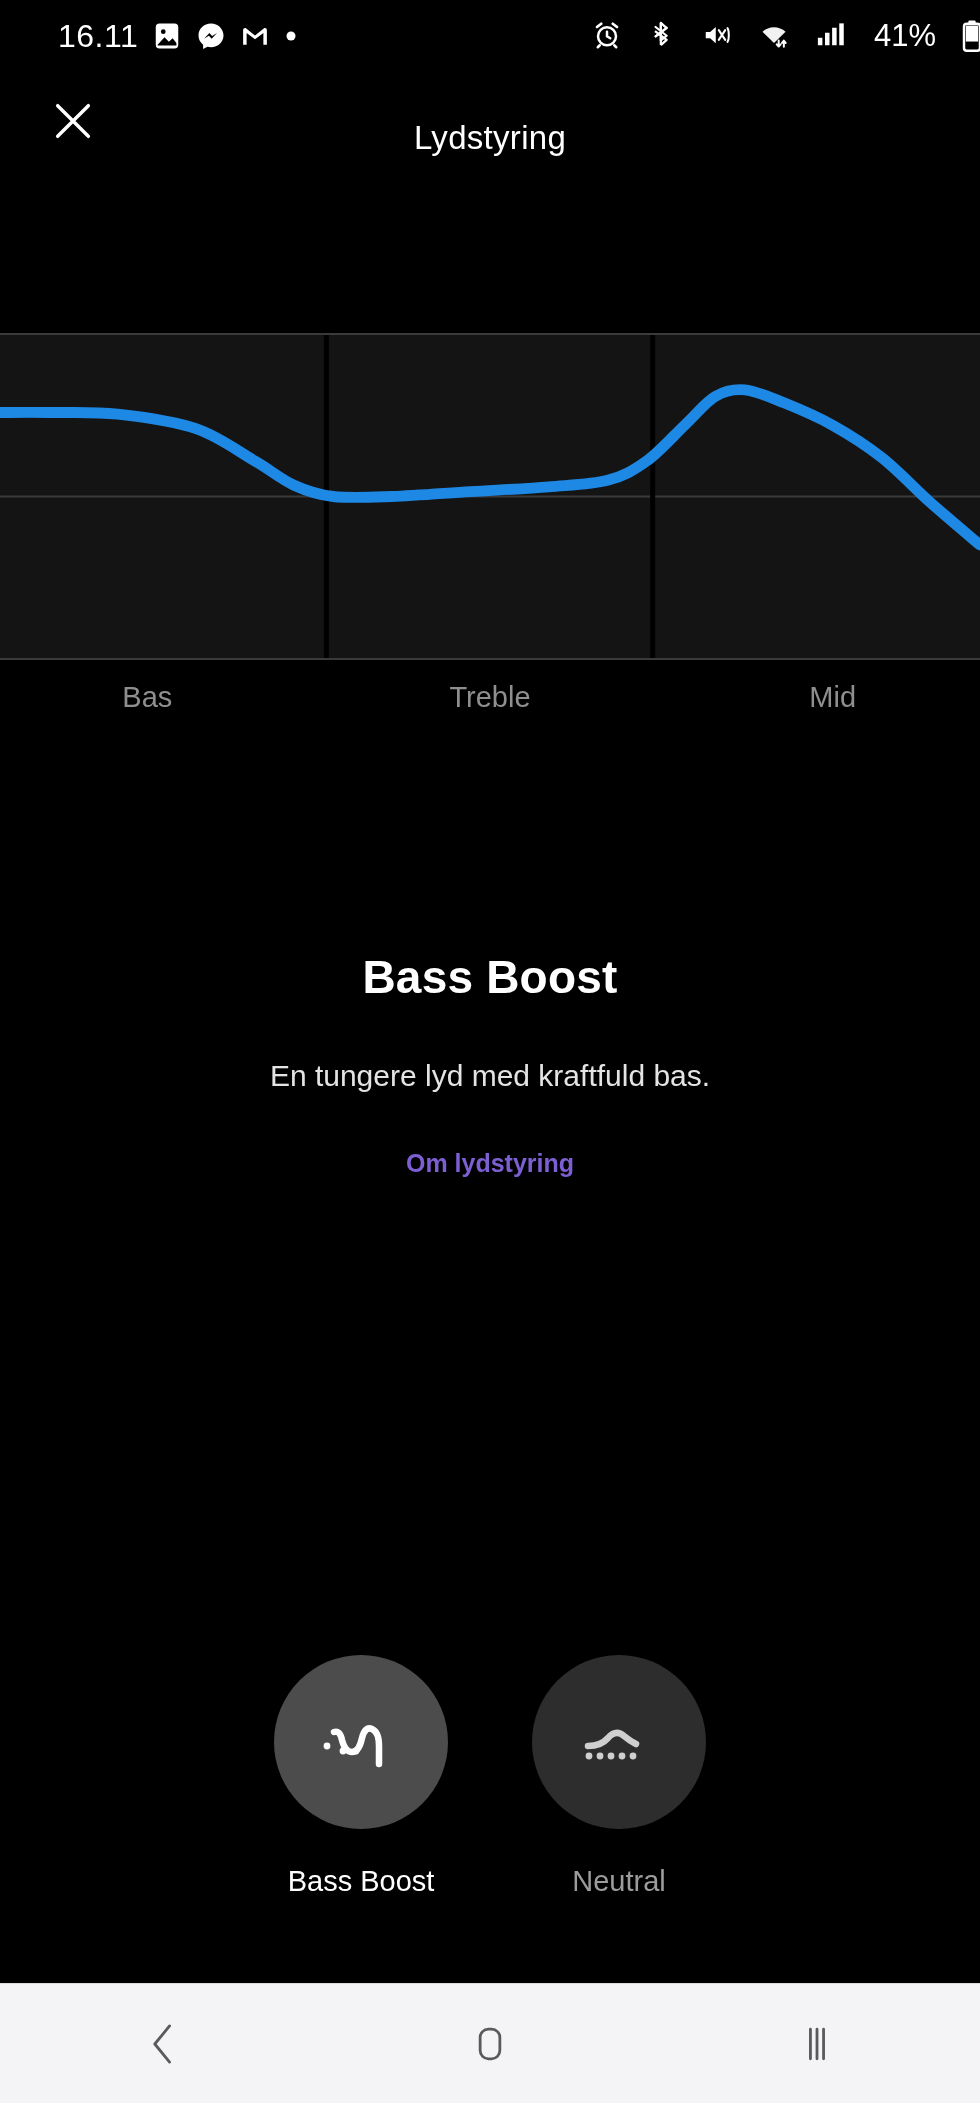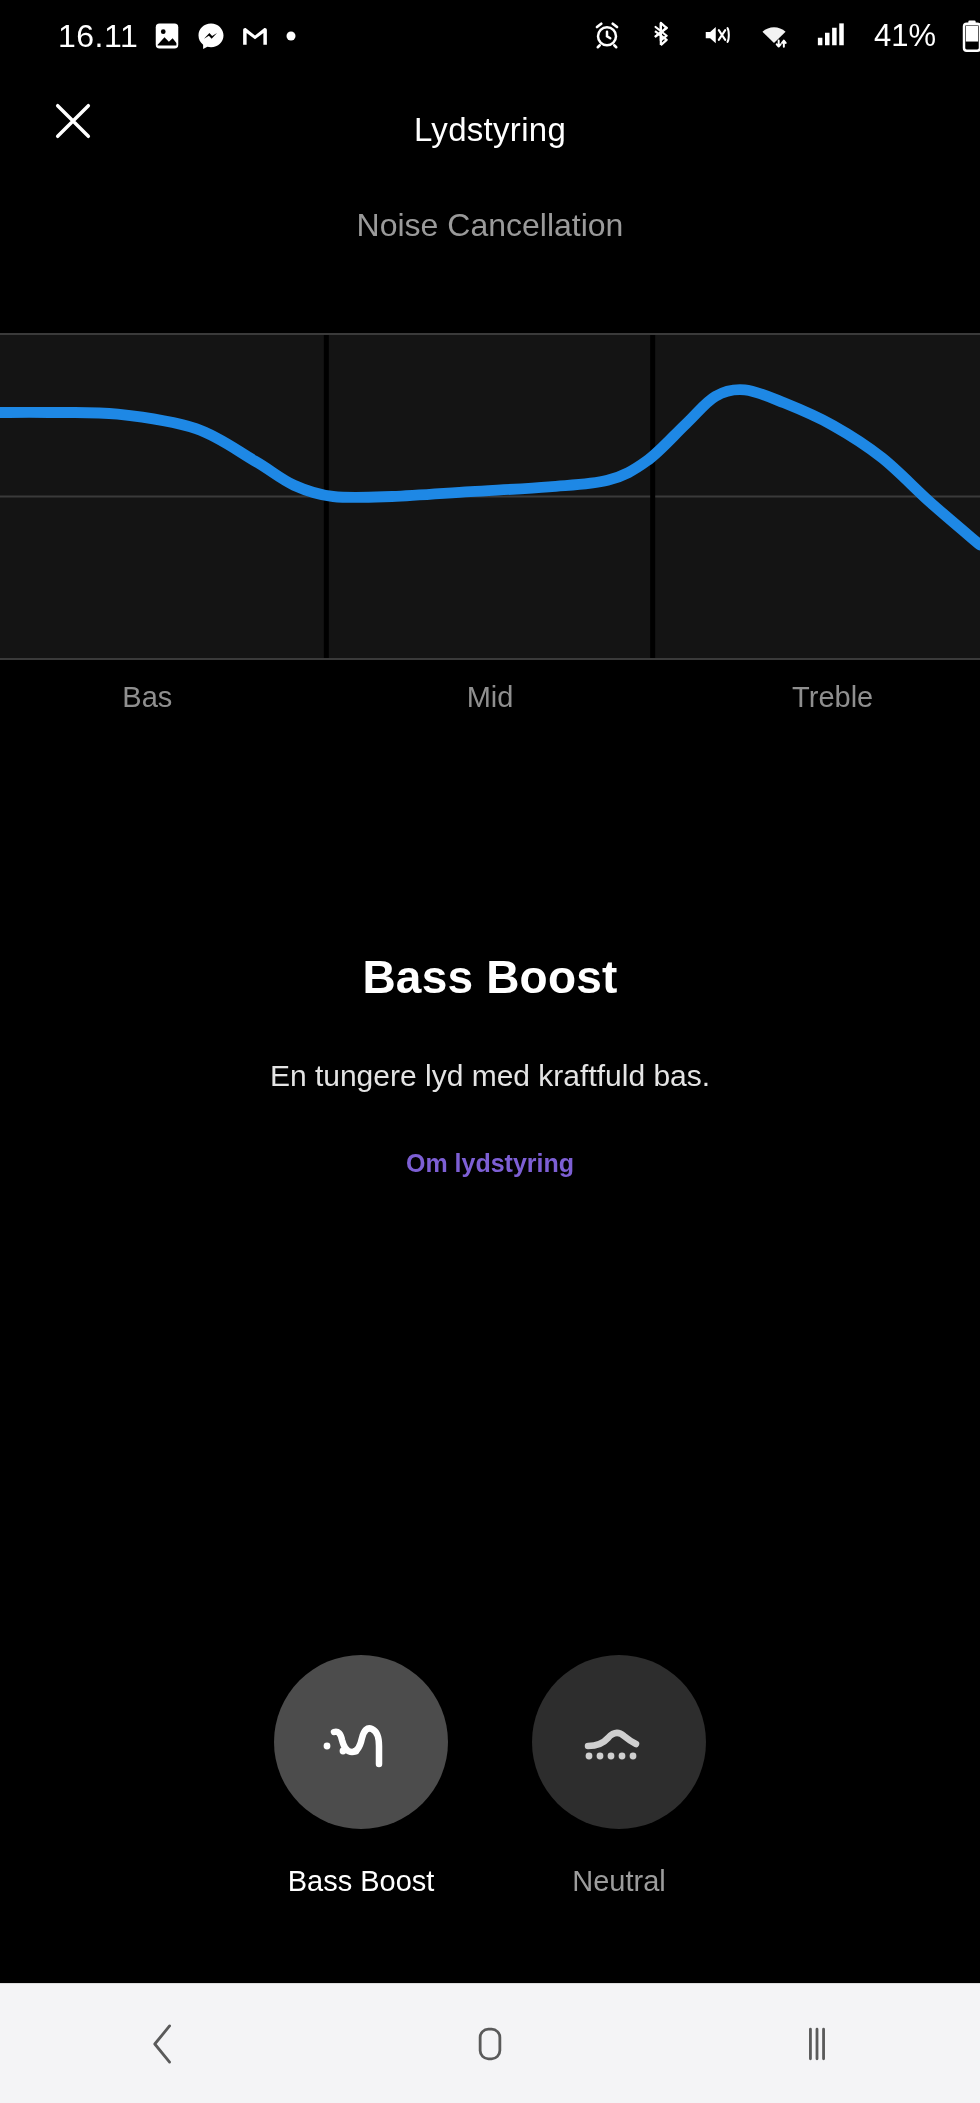--- a/index.html
+++ b/index.html
@@ -25,21 +25,21 @@
 
   
   .header {
     position:absolute; top:72px; left:0; width:980px; height:100px;
   }
   .close-btn {
     position:absolute; left:40px; top:16px; width:66px; height:66px;
     display:flex; align-items:center; justify-content:center; cursor:pointer;
   }
   .page-title {
-    position:absolute; left:0; top:8px; width:980px; height:100px;
+    position:absolute; left:0; top:16px; width:980px; height:100px;
     display:flex; align-items:center; justify-content:center;
     color:#fff; font-size:33px; font-weight:400; letter-spacing:0.3px;
   }
 
   
   .tabs {
     position:absolute; top:172px; left:0; width:980px; height:158px;
     display:flex;
   }
   .tab {
@@ -194,41 +194,38 @@
   <div class="header">
     <div class="close-btn">
       <svg width="46" height="46" viewBox="0 0 24 24">
         <path d="M4 4 L20 20 M20 4 L4 20" stroke="#fff" stroke-width="1.8" stroke-linecap="round"></path>
       </svg>
     </div>
     <div class="page-title">Lydstyring</div>
   </div>
 
   <div class="tabs">
-    <div class="tab inactive">
-      <span>Noise Cancellation</span>
-    </div>
   </div>
 
   <div class="chart-wrap">
     <svg class="chart-svg" viewBox="0 0 980 327" preserveAspectRatio="none">
 
       <line x1="0" y1="163.5" x2="980" y2="163.5" stroke="#3a3a3a" stroke-width="2"></line>
 
       <line x1="326.34" y1="0" x2="326.34" y2="327" stroke="#000000" stroke-width="5"></line>
       <line x1="652.68" y1="0" x2="652.68" y2="327" stroke="#000000" stroke-width="5"></line>
 
       <path id="eq-path" fill="none" stroke="#1e88e5" stroke-width="11" stroke-linecap="round" stroke-linejoin="round" d="M 0.00 78.48 C 8.17 78.48, 29.40 78.21, 49.00 78.48 C 68.60 78.75, 93.10 77.39, 117.60 80.12 C 142.10 82.84, 173.13 86.93, 196.00 94.83 C 218.87 102.73, 238.47 117.99, 254.80 127.53 C 271.13 137.07, 280.93 146.06, 294.00 152.05 C 307.07 158.05, 316.87 161.59, 333.20 163.50 C 349.53 165.41, 369.13 164.32, 392.00 163.50 C 414.87 162.68, 444.27 160.23, 470.40 158.59 C 496.53 156.96, 525.93 155.60, 548.80 153.69 C 571.67 151.78, 591.27 151.51, 607.60 147.15 C 623.93 142.79, 633.73 137.07, 646.80 127.53 C 659.87 117.99, 674.57 100.83, 686.00 89.93 C 697.43 79.03, 705.60 67.85, 715.40 62.13 C 725.20 56.41, 733.37 54.50, 744.80 55.59 C 756.23 56.68, 769.30 62.68, 784.00 68.67 C 798.70 74.67, 816.67 82.30, 833.00 91.56 C 849.33 100.83, 865.67 111.18, 882.00 124.26 C 898.33 137.34, 914.67 155.32, 931.00 170.04 C 947.33 184.75, 971.83 205.47, 980.00 212.55"></path>
     </svg>
   </div>
 
   <div class="axis-labels">
     <div class="axis-label">Bas</div>
+    <div class="axis-label">Treble</div>
     <div class="axis-label">Mid</div>
-    <div class="axis-label">Treble</div>
   </div>
 
   <div class="preset-info">
     <div class="preset-name">Bass Boost</div>
     <div class="preset-desc">En tungere lyd med kraftfuld bas.</div>
     <div class="preset-link">Om lydstyring</div>
   </div>
 
   <div class="presets">
 

